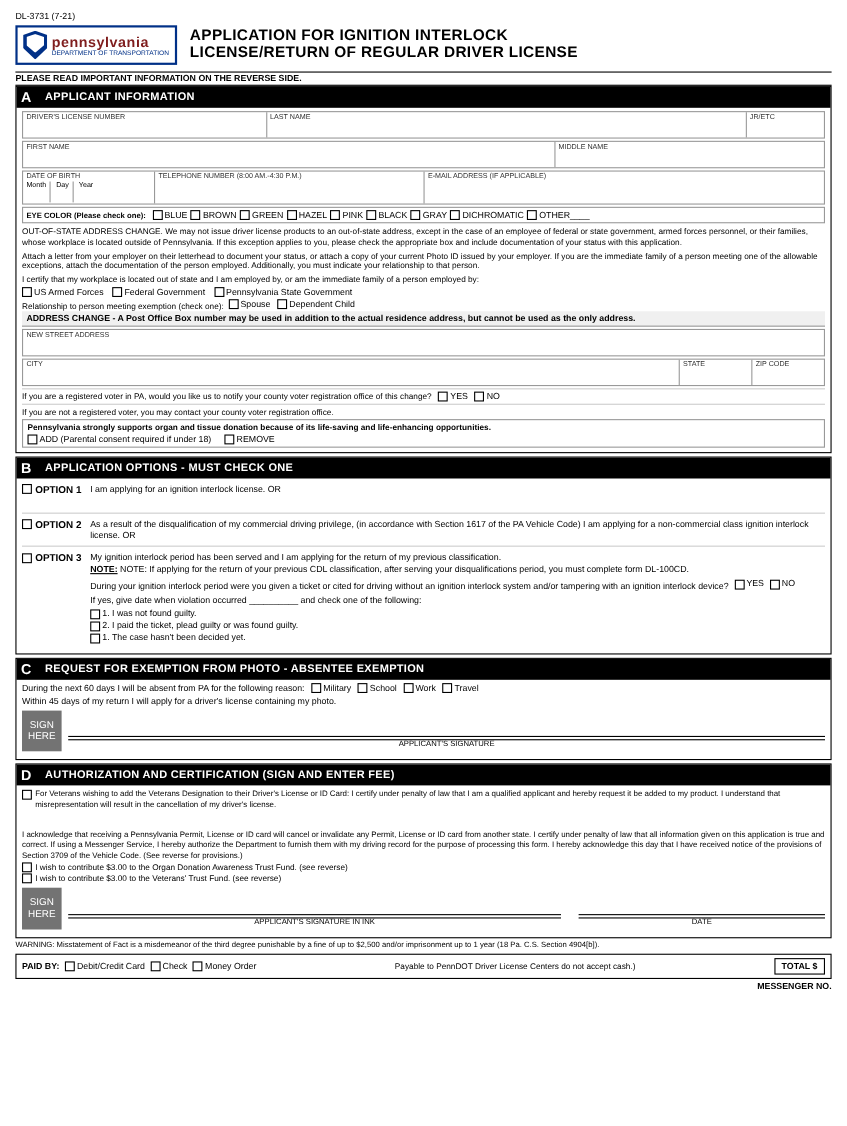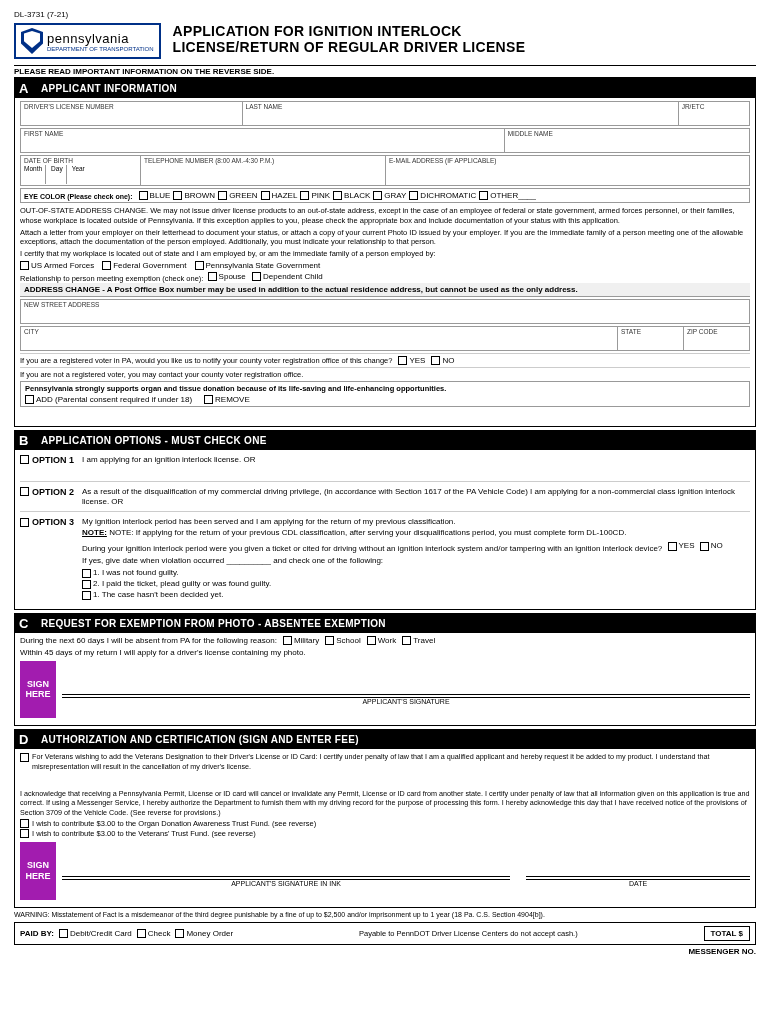--- a/index.html
+++ b/index.html
@@ -28,21 +28,21 @@
       position: relative;
     }
     .logo-shield::after {
       content: '';
       position: absolute;
       top: 3px; left: 3px; right: 3px; bottom: 6px;
       background: #fff;
       clip-path: polygon(50% 0%, 100% 15%, 100% 60%, 50% 100%, 0% 60%, 0% 15%);
     }
     .logo-text-area { display: flex; flex-direction: column; }
-    .logo-pennsylvania { font-size: 13px; font-weight: normal; color: #000000; letter-spacing: 0.5px; }
+    .logo-pennsylvania { font-size: 13px; font-weight: bold; color: #7f1d1d; letter-spacing: 0.5px; }
     .logo-dept { font-size: 6px; color: #003087; text-transform: uppercase; }
     .title-area { flex: 1; }
     .title-line1 { font-size: 14px; font-weight: bold; text-transform: uppercase; letter-spacing: 0.3px; }
     .title-line2 { font-size: 14px; font-weight: bold; text-transform: uppercase; letter-spacing: 0.3px; }
     .subtitle { font-size: 8px; font-weight: bold; text-transform: uppercase; margin-top: 3px; border-top: 1px solid #000; border-bottom: 1px solid #000; padding: 1px 0; }
     .section {
       border: 1.5px solid #000;
       margin-bottom: 3px;
     }
     .section-header {
@@ -88,22 +88,22 @@
     .city-cell:last-child { border-right: none; }
     .city-small { flex: 0.2; }
     .voter-row { display: flex; align-items: center; gap: 6px; font-size: 7.5px; margin-bottom: 2px; padding: 2px 0; border-top: 1px solid #ccc; border-bottom: 1px solid #ccc; }
     .option-row { display: flex; align-items: flex-start; gap: 4px; margin-bottom: 3px; padding: 2px 0; }
     .option-label { font-size: 9px; font-weight: bold; min-width: 58px; display: flex; align-items: center; gap: 3px; }
     .option-text { font-size: 8px; line-height: 1.35; flex: 1; }
     .bold { font-weight: bold; }
     .underline { text-decoration: underline; }
     .sign-area { display: flex; align-items: center; gap: 6px; margin: 4px 0; }
     .sign-box {
-      background: #a21caf; color: #fff;
-      padding: 18px 4px; font-size: 9px; font-weight: bold; line-height: 1.2;
+      background: #737373; color: #fff;
+      padding: 8px 4px; font-size: 9px; font-weight: normal; line-height: 1.2;
       min-width: 36px; text-align: center;
     }
     .sig-label { font-size: 7px; text-align: center; border-top: 1px solid #000; margin-top: 2px; }
     .section-d-text { font-size: 7.2px; line-height: 1.3; margin-bottom: 2px; }
     .contribute-row { display: flex; align-items: center; gap: 3px; font-size: 7.5px; margin-bottom: 1px; }
     .bottom-bar { display: flex; align-items: center; gap: 5px; border: 1.5px solid #000; padding: 3px 5px; margin-top: 4px; font-size: 8px; }
     .warning-text { font-size: 7px; margin-bottom: 2px; }
     .messenger-row { text-align: right; font-size: 8px; font-weight: bold; margin-top: 2px; }
     .payable-text { font-size: 7.5px; text-align: center; }
     .total-box { border: 1px solid #000; padding: 2px 6px; font-size: 8px; font-weight: bold; }
@@ -292,21 +292,21 @@
           <span class="checkbox"></span>
           <span>YES</span>
         </div>
       <div class="checkbox-item">
           <span class="checkbox"></span>
           <span>NO</span>
         </div>
     </div>
     <div style="font-size:7.5px; margin-bottom:2px;">If you are not a registered voter, you may contact your county voter registration office.</div>
 
-    <div style="border:1px solid #999; padding:2px 4px; margin-bottom:16px;">
+    <div style="border:1px solid #999; padding:2px 4px; margin-bottom:1px;">
       <div style="font-size:7.5px; font-weight:bold; margin-bottom:2px;">Pennsylvania strongly supports organ and tissue donation because of its life-saving and life-enhancing opportunities.</div>
       <div style="display:flex; gap:12px; align-items:center; font-size:7.5px;">
         <div class="checkbox-item">
             <span class="checkbox"></span>
             <span>ADD (Parental consent required if under 18)</span>
           </div>
         <div class="checkbox-item">
             <span class="checkbox"></span>
             <span>REMOVE</span>
           </div>

